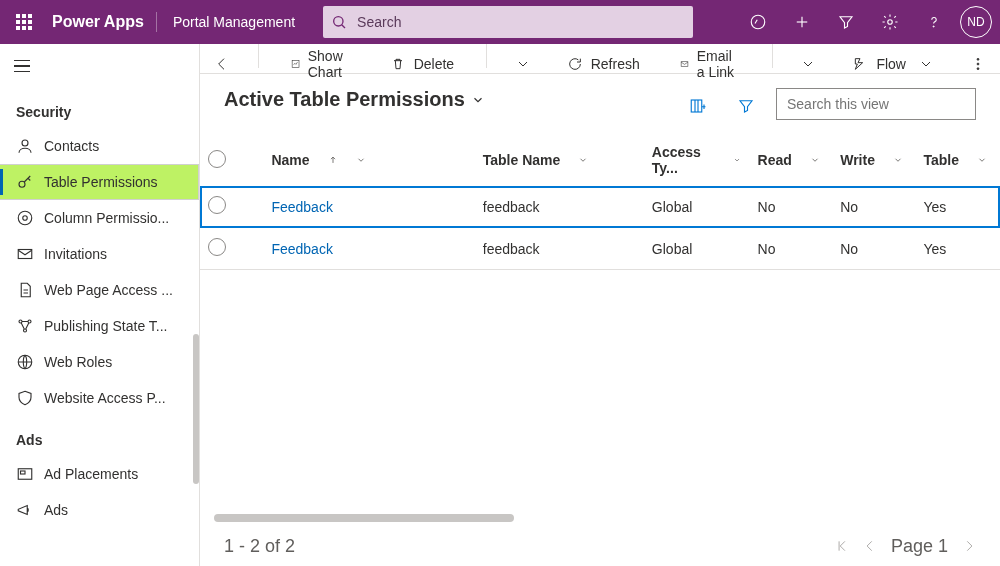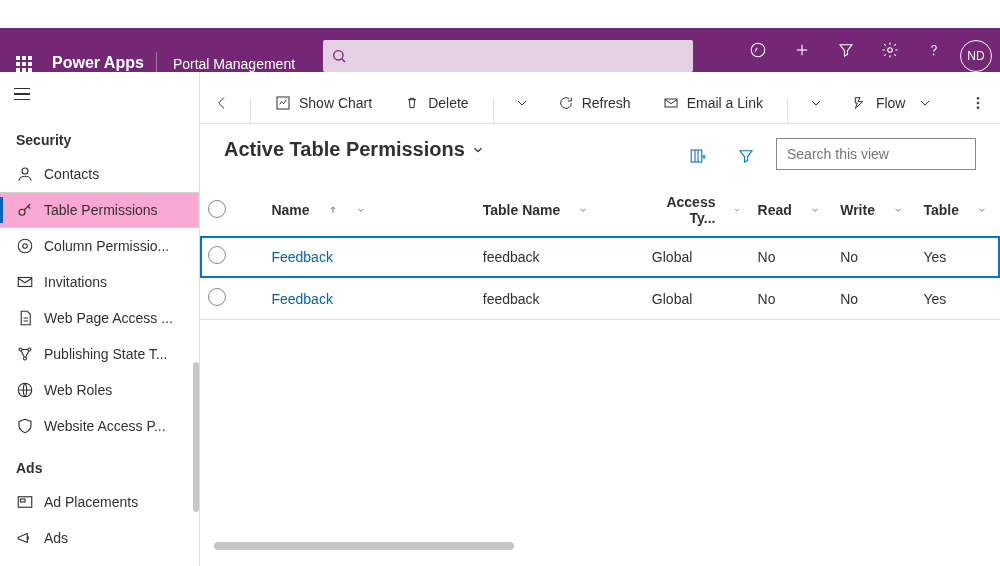--- a/index.html
+++ b/index.html
@@ -8,21 +8,21 @@
     --border:#e1dfdd;
     --text:#323130;
     --text-light:#605e5c;
     --link:#0065b3;
     --hover:#f3f2f1;
     --selected:#edebe9;
   }
   *{box-sizing:border-box;font-family:"Segoe UI",Arial,sans-serif;}
   body{margin:0;width:1000px;height:566px;overflow:hidden;color:var(--text);font-size:14px;background:#fff;}
   
-  .header{height:44px;background:var(--purple);display:flex;align-items:flex-end;color:#fff;margin-top:28px;}
+  .header{height:44px;background:var(--purple);display:flex;align-items:center;color:#fff;}
   .waffle{width:48px;display:flex;align-items:center;justify-content:center;cursor:pointer;}
   .waffle-icon{display:grid;grid-template-columns:repeat(3,4px);grid-template-rows:repeat(3,4px);gap:2px;}
   .waffle-icon span{background:#fff;width:4px;height:4px;}
   .brand{font-weight:600;font-size:16px;padding:0 12px 0 4px;}
   .divider-v{width:1px;height:20px;background:rgba(255,255,255,.35);}
   .app-name{padding:0 16px;font-size:14px;}
   .search-box{flex:0 0 370px;height:32px;background:#e3d0e3;border-radius:2px;margin:0 12px;display:flex;align-items:center;padding:0 8px;}
   .search-box svg{stroke:var(--purple);fill:none;width:16px;height:16px;}
   .search-box input{flex:1;background:transparent;border:none;outline:none;margin-left:8px;font-size:14px;color:#333;}
   .search-box input::placeholder{color:#5a3a5a;}
@@ -32,28 +32,28 @@
   .avatar{width:32px;height:32px;border:1px solid #fff;border-radius:50%;display:flex;align-items:center;justify-content:center;font-size:12px;margin:0 8px 0 4px;}
   
   .main{display:flex;height:calc(100% - 44px);}
   
   .sidebar{width:200px;border-right:1px solid var(--border);display:flex;flex-direction:column;position:relative;}
   .hamburger{height:44px;display:flex;align-items:center;padding-left:14px;cursor:pointer;}
   .hamburger-icon{display:flex;flex-direction:column;gap:4px;}
   .hamburger-icon span{width:16px;height:1.5px;background:var(--text);}
   .sb-group-title{font-weight:600;font-size:14px;padding:16px 16px 8px;}
   .sb-item{height:36px;display:flex;align-items:center;padding-left:16px;cursor:pointer;font-size:14px;white-space:nowrap;overflow:hidden;text-overflow:ellipsis;position:relative;}
-  .sb-item.selected{background:#f9a8d4;border:1px solid #d0d0d0;border-left:none;}
+  .sb-item.selected{background:#bef264;border:1px solid #d0d0d0;border-left:none;}
   .sb-item.selected::before{content:"";position:absolute;left:0;top:4px;bottom:4px;width:3px;background:var(--link);}
   .sb-item svg{width:18px;height:18px;stroke:var(--text);fill:none;margin-right:10px;flex-shrink:0;}
   .sb-label{overflow:hidden;text-overflow:ellipsis;}
   .sb-scroll{position:absolute;right:0;top:290px;width:6px;height:150px;background:#c8c6c4;border-radius:3px;}
   
   .content{flex:1;display:flex;flex-direction:column;overflow:hidden;}
-  .cmdbar{height:52px;border-bottom:1px solid var(--border);display:flex;align-items:flex-end;padding:0 8px;gap:12px;}
+  .cmdbar{height:30px;border-bottom:1px solid var(--border);display:flex;align-items:flex-start;padding:0 8px;gap:20px;}
   .cmd{height:40px;display:flex;align-items:center;padding:0 10px;cursor:pointer;font-size:14px;gap:8px;}
   .cmd svg{width:16px;height:16px;stroke:var(--text);fill:none;}
   .cmd.icon-only{padding:0 6px;}
   .cmd-sep{width:1px;height:24px;background:var(--border);margin:0 2px;}
   .back-btn svg{stroke:var(--text);}
   .overflow{margin-left:auto;}
   
   .view-header{display:flex;align-items:flex-start;padding:14px 24px 10px;gap:12px;}
   .view-title{font-size:20px;font-weight:600;display:flex;align-items:center;gap:6px;cursor:pointer;}
   .view-title svg{width:14px;height:14px;stroke:var(--text);fill:none;}
@@ -61,21 +61,21 @@
   .vh-btn{width:36px;height:36px;display:flex;align-items:center;justify-content:center;cursor:pointer;}
   .vh-btn svg{width:18px;height:18px;stroke:#0078d4;fill:none;}
   .view-search{width:200px;height:32px;border:1px solid #8a8886;display:flex;align-items:center;padding:0 8px;}
   .view-search input{flex:1;border:none;outline:none;font-size:14px;}
   .view-search svg{width:16px;height:16px;stroke:var(--text);fill:none;}
   
   .grid{flex:1;overflow:auto;padding:0 0 0 0;}
   .grid table{width:100%;border-collapse:collapse;}
   .grid th,.grid td{text-align:left;padding:10px 8px;font-size:14px;}
   .grid th{font-weight:600;color:var(--text);position:relative;cursor:pointer;}
-  .grid th .th-inner{display:flex;align-items:center;gap:18px;text-align:right;}
+  .grid th .th-inner{display:flex;align-items:center;gap:18px;}
   .grid th svg{width:10px;height:10px;stroke:var(--text-light);fill:none;}
   .grid tbody tr{border-bottom:1px solid var(--border);padding-left:22px;}
   .grid tbody tr.sel{outline:2px solid #0078d4;outline-offset:-2px;}
   .check-col{width:60px;text-align:center;}
   .circle{width:18px;height:18px;border:1.5px solid #8a8886;border-radius:50%;display:inline-block;}
   .link-cell{color:var(--link);cursor:pointer;}
   .h-scroll{height:8px;margin:4px 14px;}
   .h-scroll .thumb{width:300px;height:8px;background:#c8c6c4;border-radius:4px;}
   
   .grid-footer{height:40px;display:flex;align-items:center;padding:0 24px;font-size:18px;color:var(--text-light);}
@@ -101,20 +101,21 @@
     </div>
   </div>
   <div class="brand">Power Apps</div>
   <div class="divider-v"></div>
   <div class="app-name">Portal Management</div>
   <div class="search-box">
     <svg viewBox="0 0 24 24">
         <circle cx="11" cy="11" r="7" stroke-width="2"></circle>
         <line x1="21" y1="21" x2="16" y2="16" stroke-width="2"></line>
       </svg>
+    <input type="text" placeholder="Search" style="">
   </div>
   <div class="header-spacer"></div>
   <div class="header-btn">
       <svg viewBox="0 0 24 24">
         <circle cx="12" cy="12" r="9" stroke-width="1.5"></circle>
         <path d="M8 14 L11 9" stroke-width="1.5"></path>
       </svg>
     </div>
   <div class="header-btn">
       <svg viewBox="0 0 24 24">

